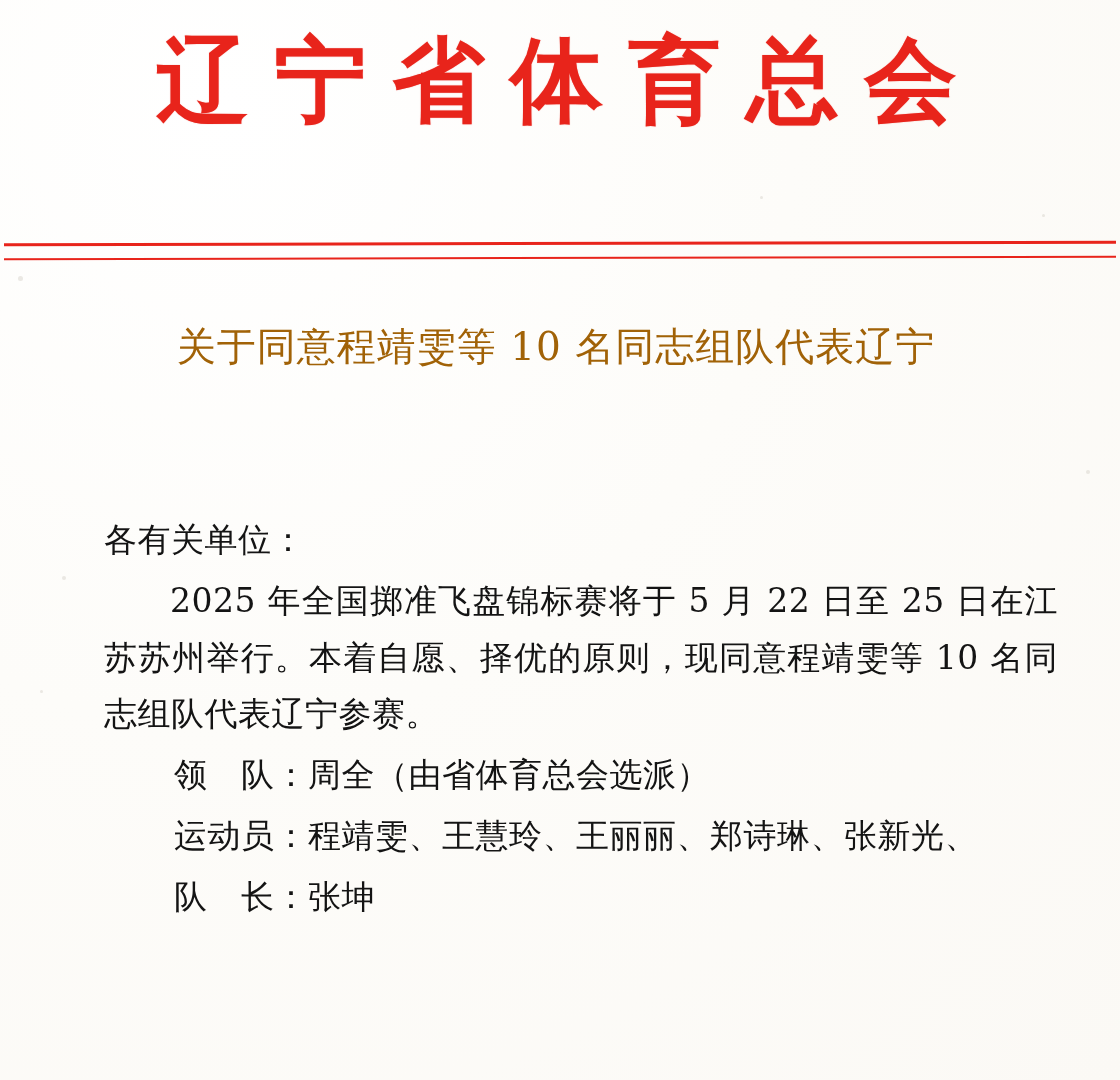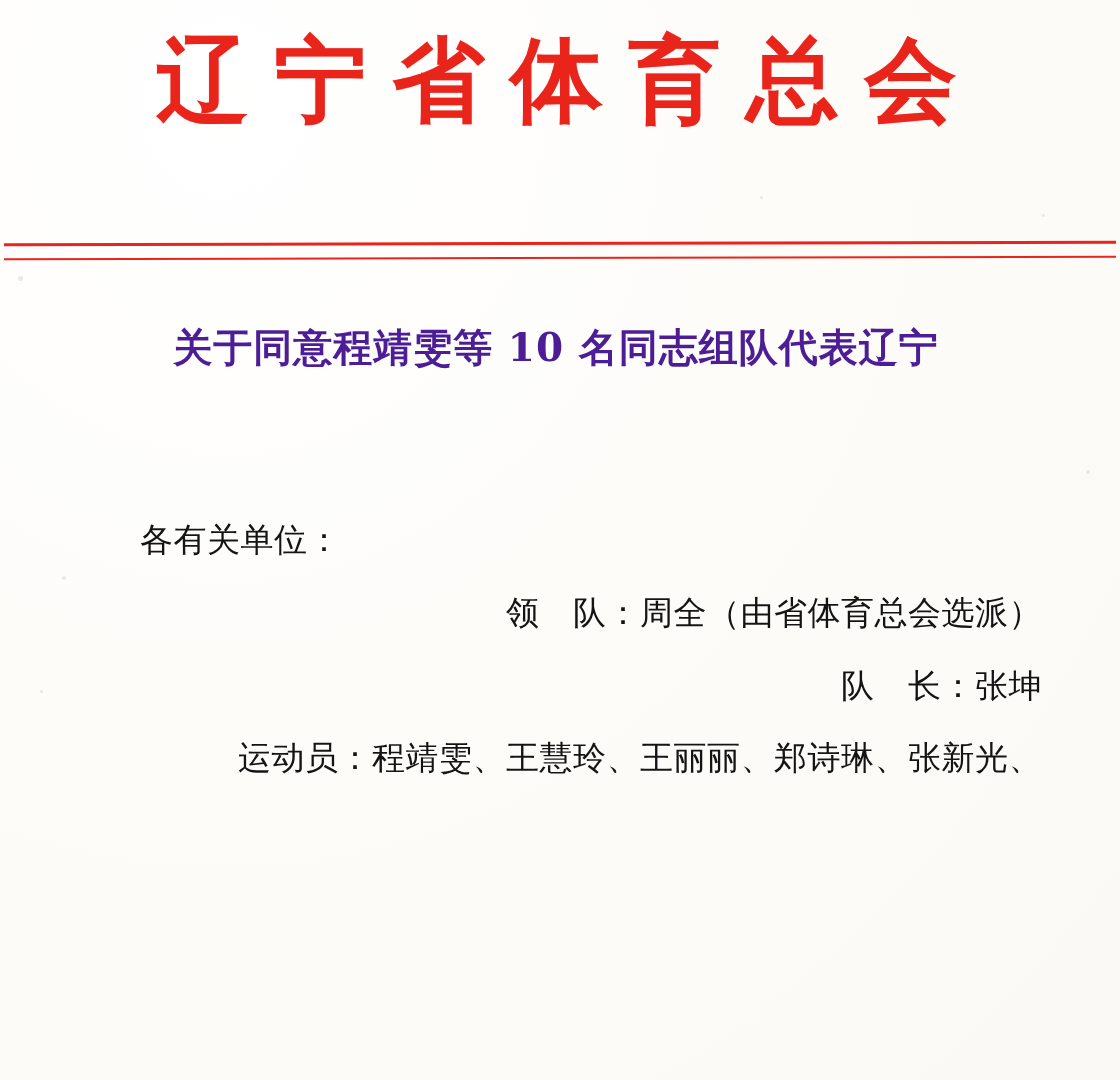--- a/index.html
+++ b/index.html
@@ -80,24 +80,24 @@
   }
 
   
   .doc-title {
     position: absolute;
     top: 314px;
     left: 96px;
     right: 104px;
     text-align: center;
     font-size: 39px;
-    font-weight: bold;
+    font-weight: normal;
     line-height: 1.7;
     letter-spacing: 1px;
-    color: #4c1d95;
+    color: #a16207;
   }
   .doc-title-line {
     display: block;
     white-space: nowrap;
   }
 
   
   .body-text {
     position: absolute;
     top: 512px;
@@ -111,26 +111,24 @@
   .para {
     margin: 0 0 4px 0;
     text-align: justify;
     text-justify: inter-character;
   }
   .indent {
     text-indent: 2em;
   }
   .no-indent {
     text-indent: 0;
-    margin-left: 36px;
   }
   .roster-line {
-    margin: 16px;
+    margin: 4px;
     text-indent: 2em;
-    text-align: right;
   }
   .roster-line.wrap {
     text-indent: 0;
   }
 </style>
 </head>
 <body>
 
 <div class="paper"></div>
 
@@ -153,30 +151,31 @@
   </div>
 
   <div class="doc-title">
     <span class="doc-title-line">关于同意程靖雯等 10 名同志组队代表辽宁</span>
   </div>
 
   <div class="body-text">
 
     <p class="para no-indent">各有关单位：</p>
 
+    <p class="para indent">2025 年全国掷准飞盘锦标赛将于 5 月 22 日至 25 日在江苏苏州举行。本着自愿、择优的原则，现同意程靖雯等 10 名同志组队代表辽宁参赛。</p>
 
 
     <p class="roster-line">
       <span>领　队：</span><span>周全（由省体育总会选派）</span>
     </p>
 
     <p class="roster-line">
-      <span>队　长：</span><span>张坤</span>
+      <span>运动员：</span><span>程靖雯、王慧玲、王丽丽、郑诗琳、张新光、</span>
     </p>
 
     <p class="roster-line">
-      <span>运动员：</span><span>程靖雯、王慧玲、王丽丽、郑诗琳、张新光、</span>
+      <span>队　长：</span><span>张坤</span>
     </p>
 
 
   </div>
 
 </div>
 
 </body></html>

